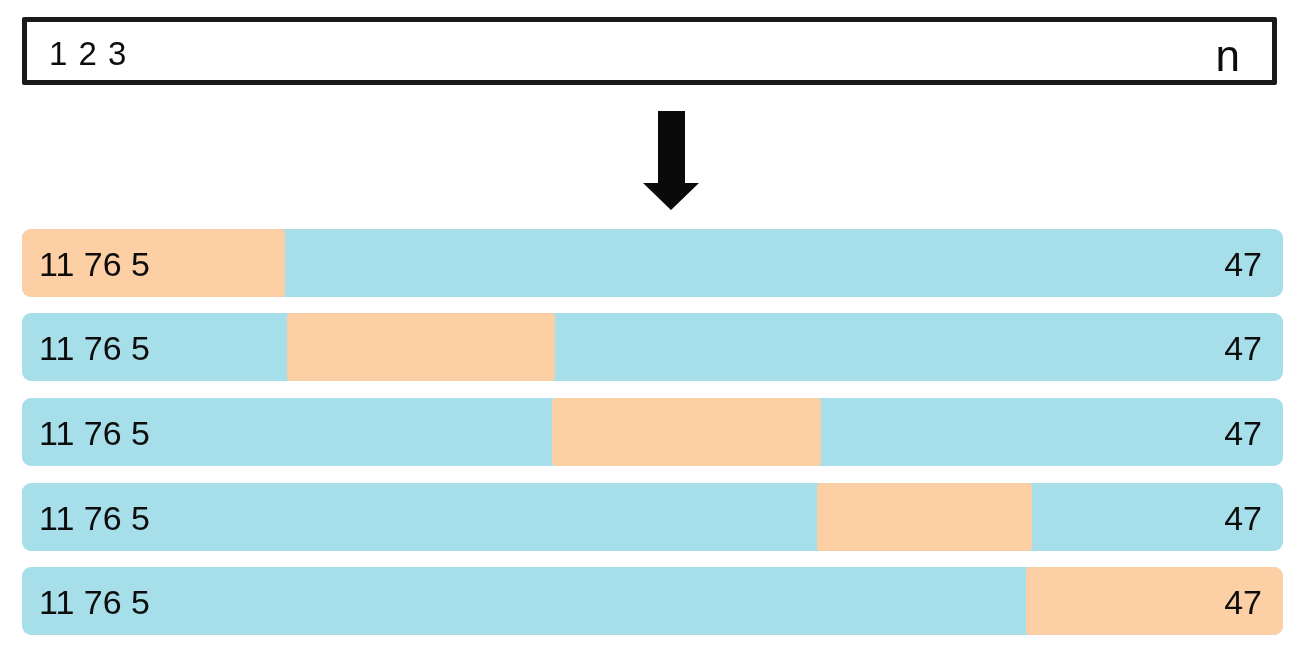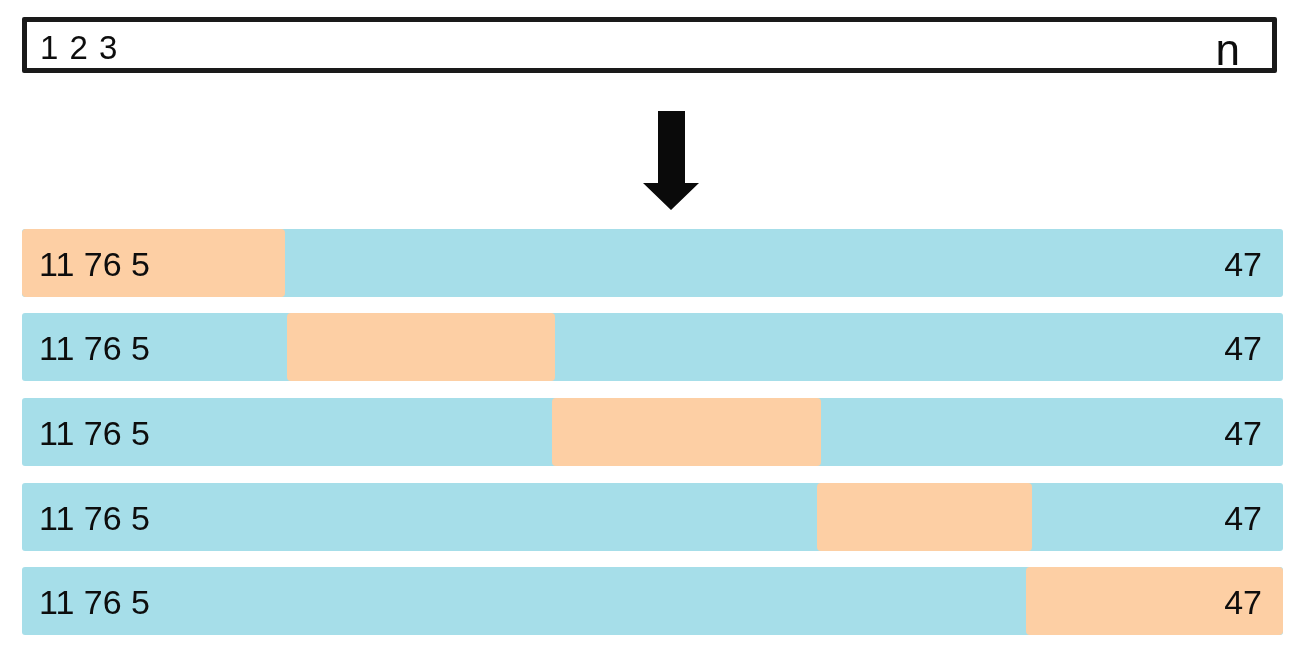--- a/index.html
+++ b/index.html
@@ -14,29 +14,29 @@
     background: var(--background, #fff);
     font-family: "Liberation Sans", sans-serif;
     color: var(--text, #000);
     overflow: hidden;
   }
   .array-box {
     position: absolute;
     left: 22px;
     top: 17px;
     width: 1255px;
-    height: 56px;
+    height: 68px;
     box-sizing: border-box;
     border: 5px solid var(--box_border, #1a1a1a);
     border-radius: 2px;
     background: #ffffff;
     display: flex;
     align-items: center;
     justify-content: space-between;
-    padding: 0 32px 0 13px;
+    padding: 0 32px 0 22px;
   }
   .array-box .start-label {
     font-size: 33px;
     letter-spacing: 1px;
     padding-top: 6px;
   }
   .array-box .end-label {
     font-size: 44px;
     line-height: 1;
     padding-top: 10px;
@@ -48,21 +48,21 @@
     width: 56px;
     height: 99px;
   }
   .down-arrow svg { display: block; }
   .row {
     position: absolute;
     left: 22px;
     width: 1261px;
     height: 68px;
     background: var(--bar, #a6dee9);
-    border-radius: 3px;
+    border-radius: 9px;
     overflow: hidden;
   }
   .row .window-segment {
     position: absolute;
     top: 0;
     height: 100%;
     background: var(--window, #fdcfa4);
     border-radius: 4px;
   }
   .row .labels {

